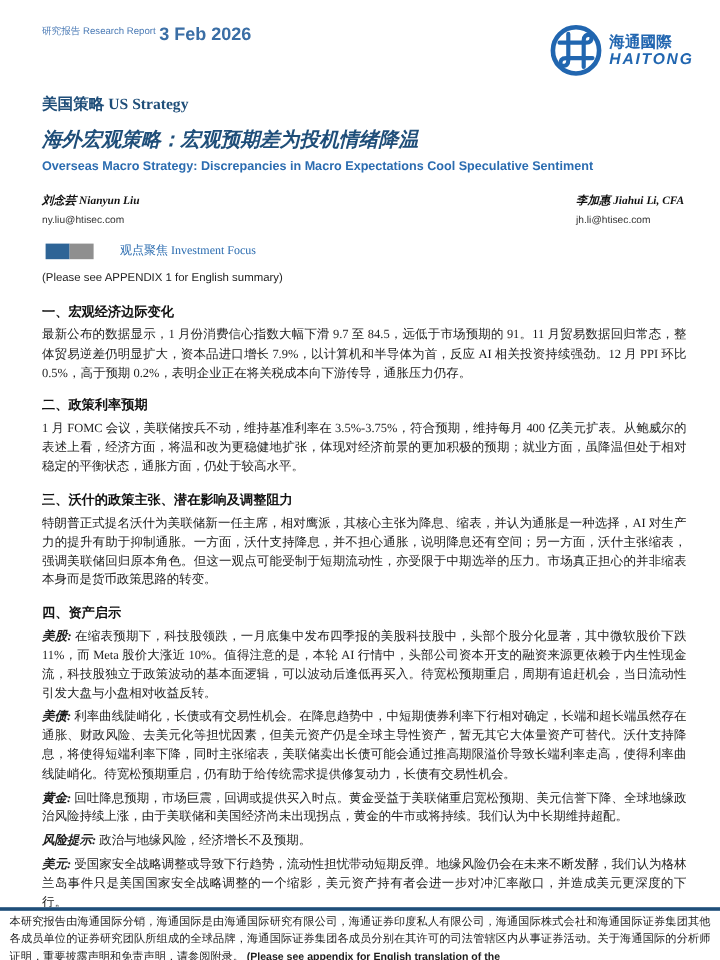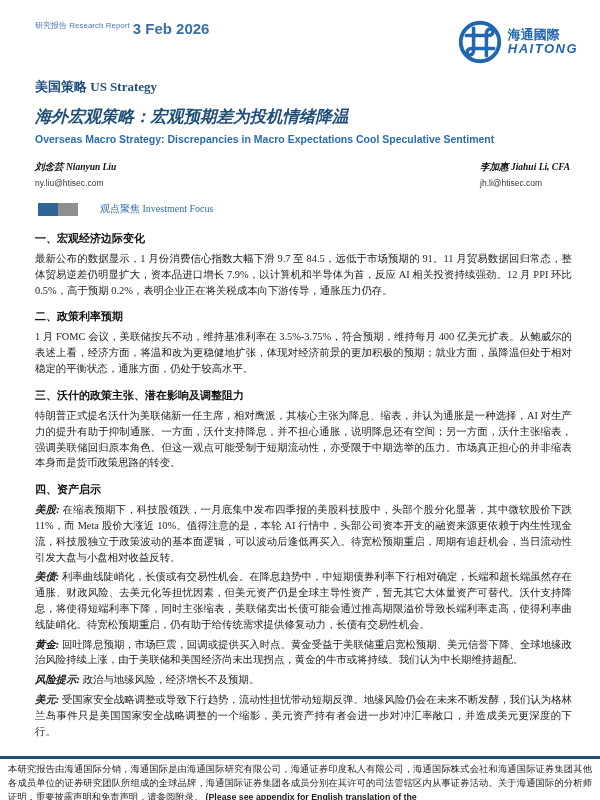--- a/index.html
+++ b/index.html
@@ -89,20 +89,21 @@
       <span class="analyst-name">李加惠 Jiahui Li, CFA</span>
       <a class="analyst-email" href="#">jh.li@htisec.com</a>
     </div>
   </div>
 
   <div class="focus-row">
     <span class="sq sq-blue"></span>
     <span class="sq sq-gray"></span>
     <span class="focus-label">观点聚焦 Investment Focus</span>
   </div>
+  <div class="focus-note">(Please see APPENDIX 1 for English summary)</div>
 
   <div class="content">
 
     <div class="sec-heading">一、宏观经济边际变化</div>
     <p class="para">最新公布的数据显示，1 月份消费信心指数大幅下滑 9.7 至 84.5，远低于市场预期的 91。11 月贸易数据回归常态，整体贸易逆差仍明显扩大，资本品进口增长 7.9%，以计算机和半导体为首，反应 AI 相关投资持续强劲。12 月 PPI 环比 0.5%，高于预期 0.2%，表明企业正在将关税成本向下游传导，通胀压力仍存。</p>
 
     <div class="sec-heading">二、政策利率预期</div>
     <p class="para">1 月 FOMC 会议，美联储按兵不动，维持基准利率在 3.5%-3.75%，符合预期，维持每月 400 亿美元扩表。从鲍威尔的表述上看，经济方面，将温和改为更稳健地扩张，体现对经济前景的更加积极的预期；就业方面，虽降温但处于相对稳定的平衡状态，通胀方面，仍处于较高水平。</p>
 
     <div class="sec-heading">三、沃什的政策主张、潜在影响及调整阻力</div>

